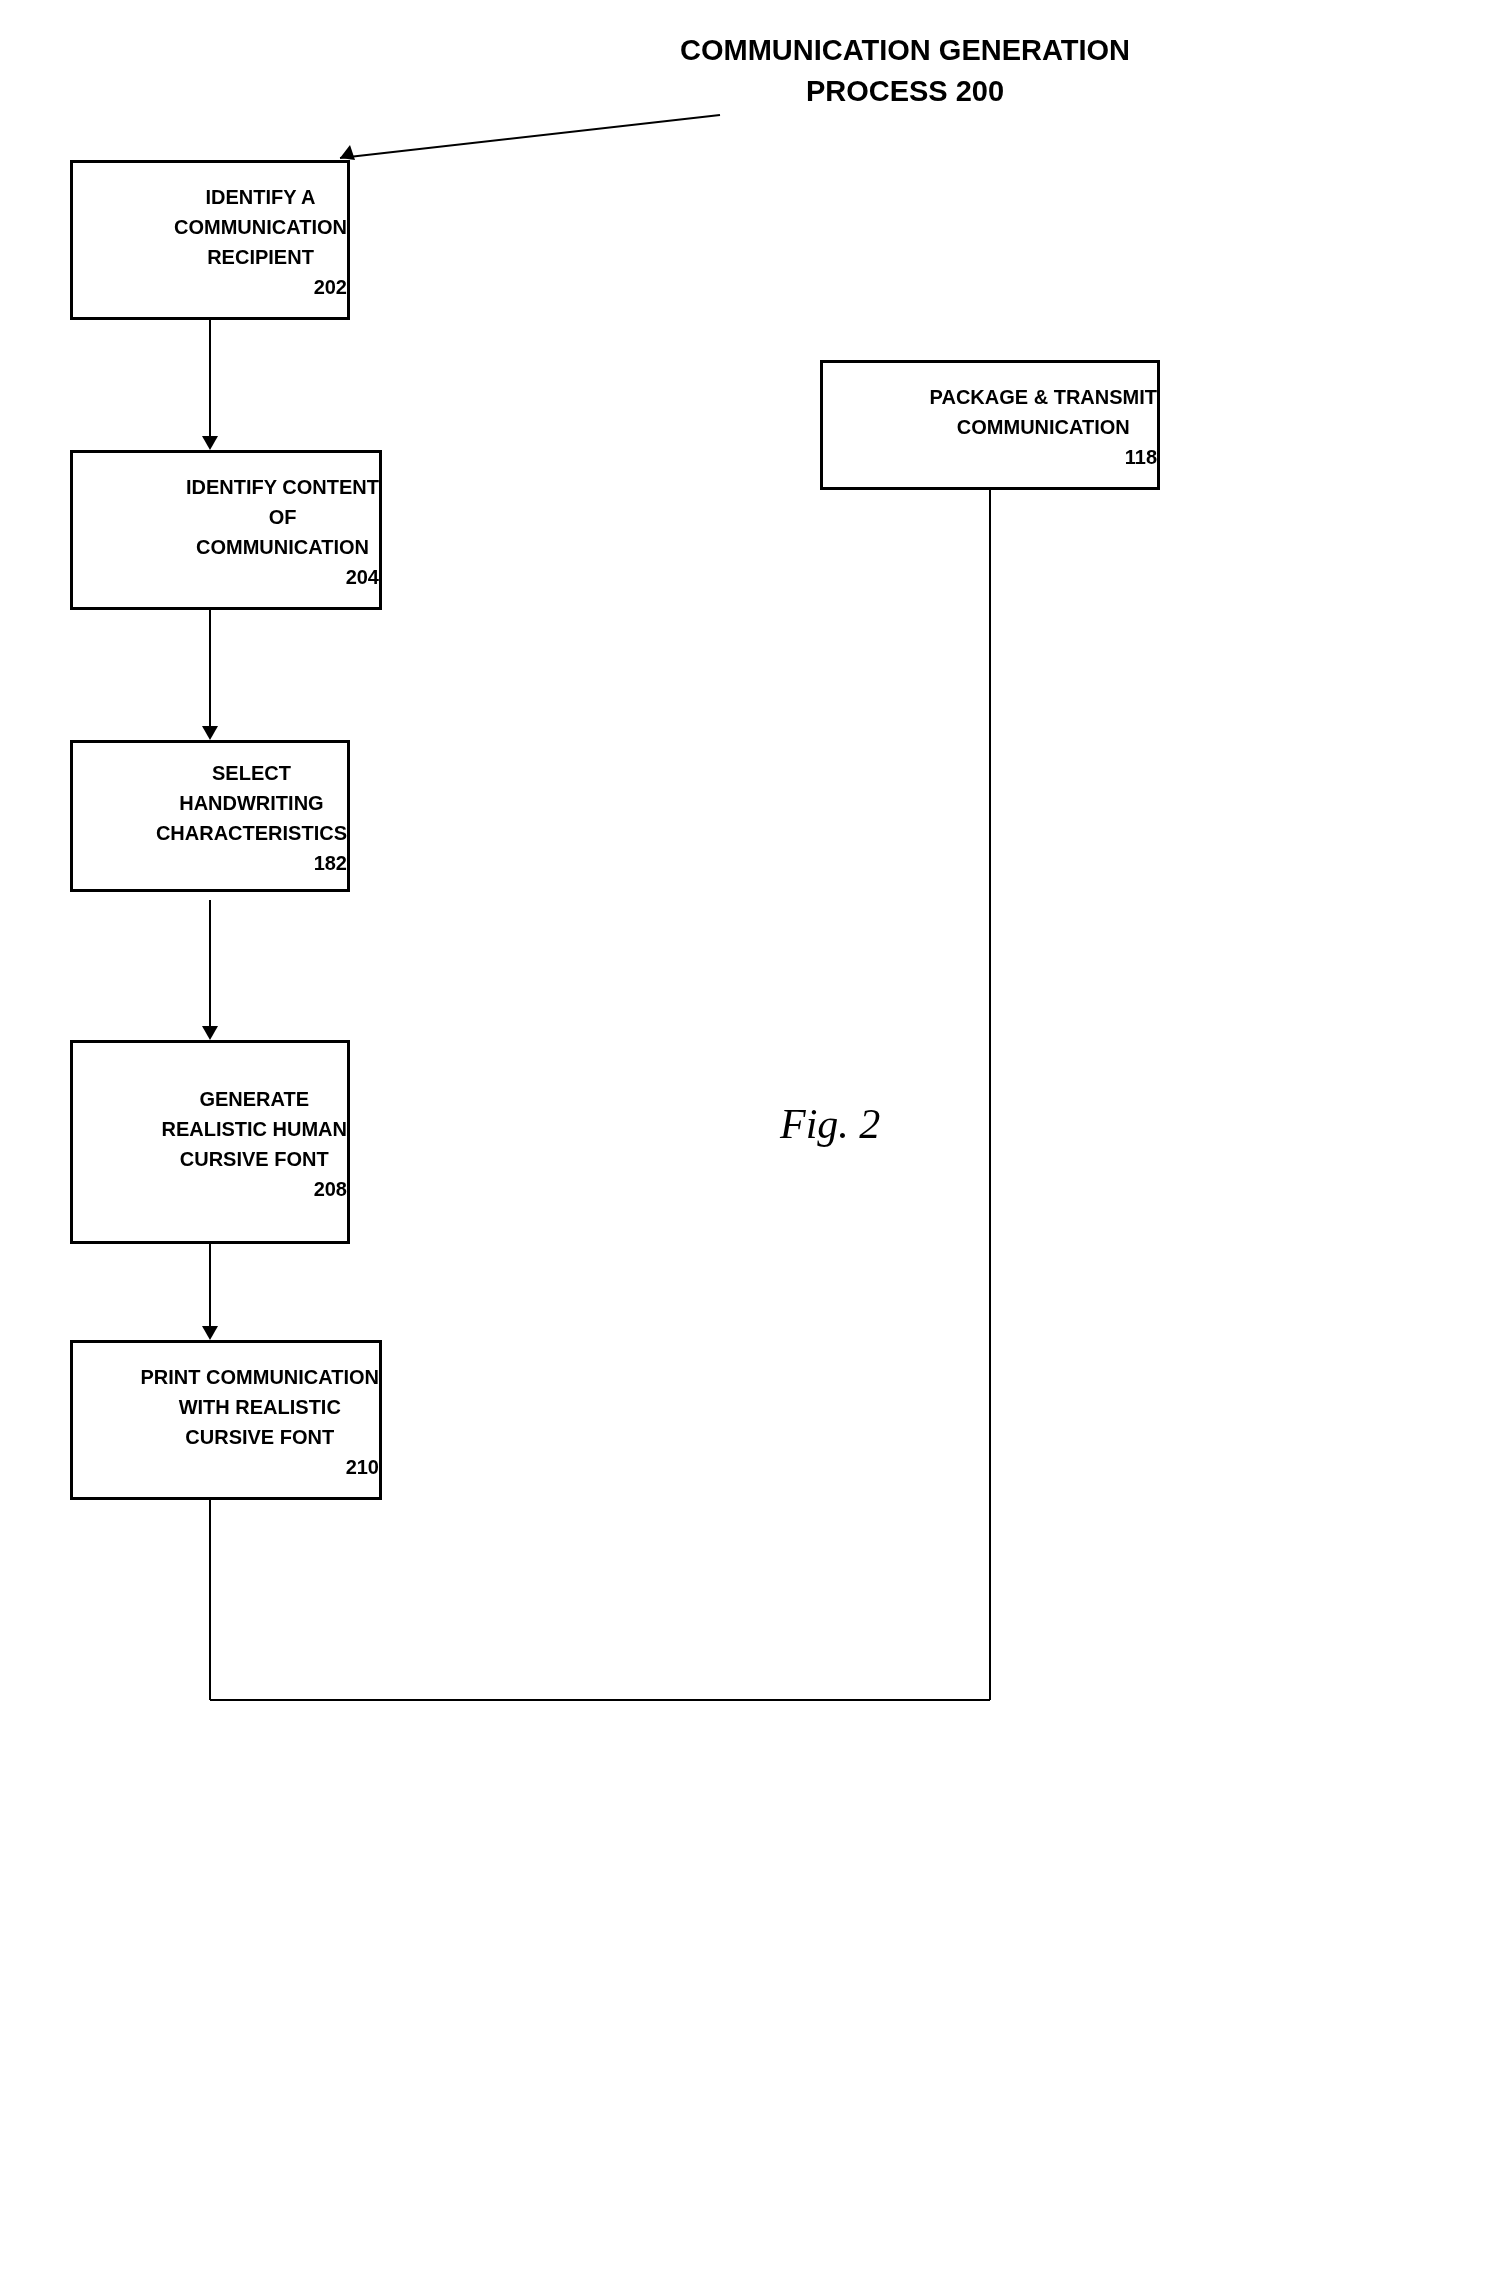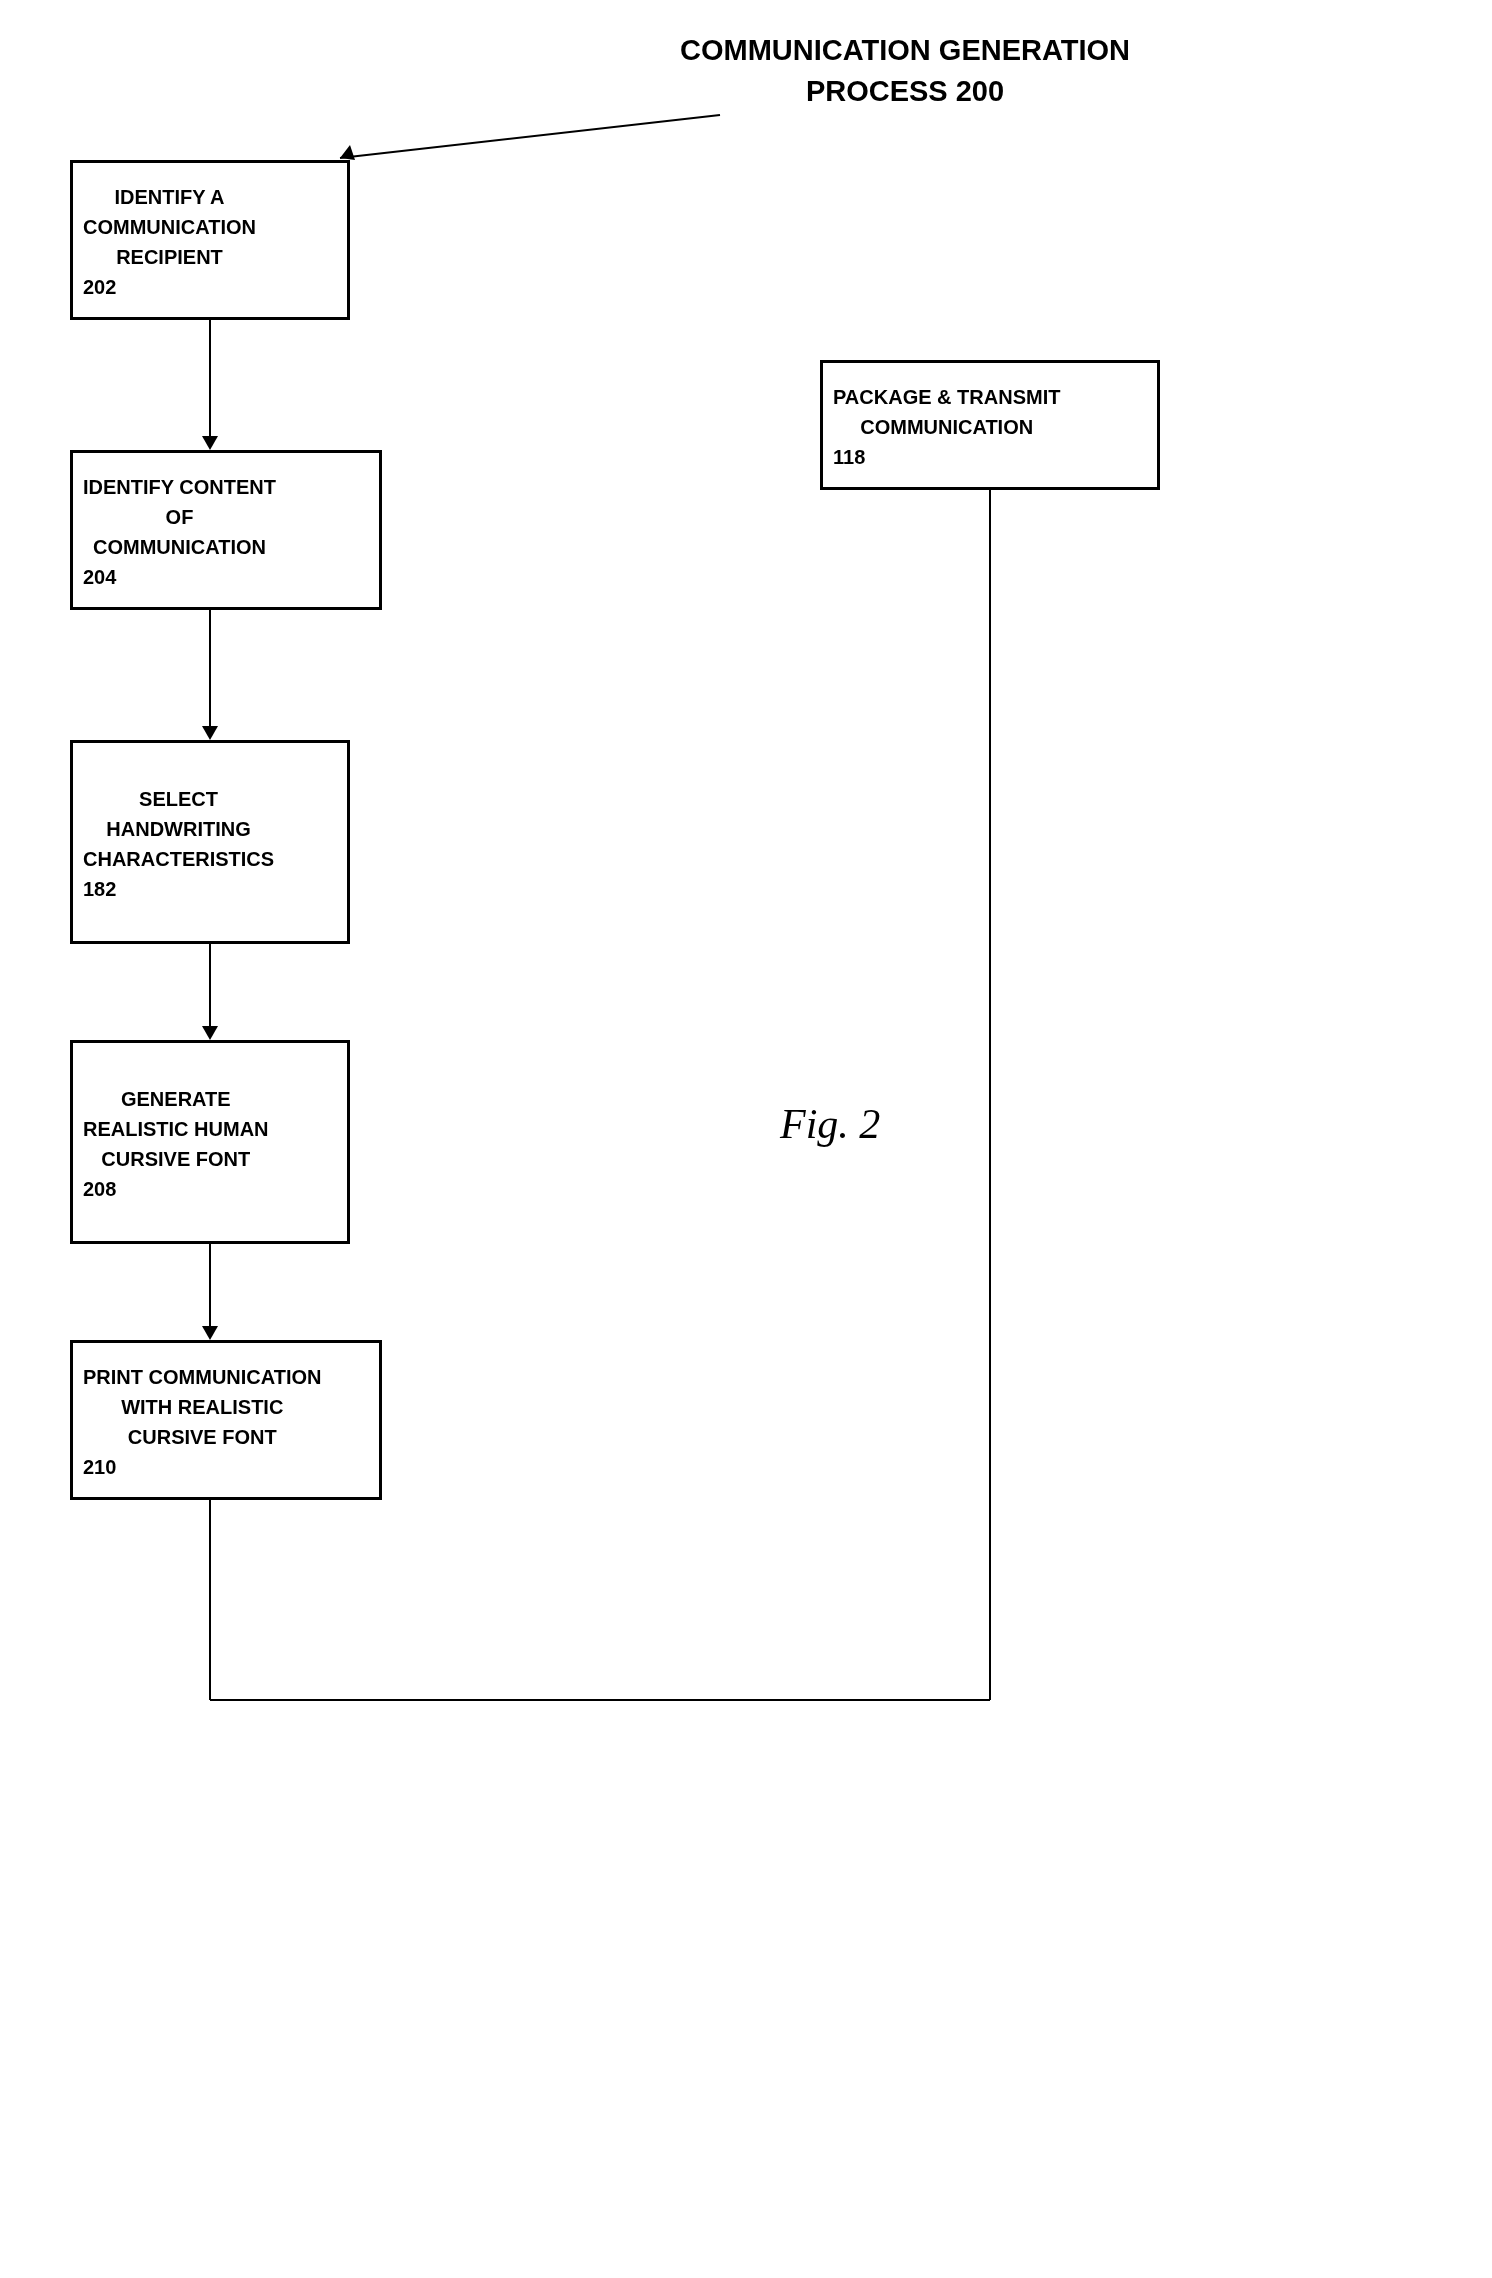--- a/index.html
+++ b/index.html
@@ -32,23 +32,22 @@
 
     .flowchart-box {
       position: absolute;
       border: 3px solid #000;
       background: #fff;
       text-align: center;
       font-size: 20px;
       font-weight: bold;
       display: flex;
       flex-direction: column;
-      align-items: flex-start;
+      align-items: flex-end;
       justify-content: center;
-      padding: 10px;
     }
 
     .box-number {
       font-size: 20px;
       margin-top: 4px;
     }
 
     .fig-label {
       position: absolute;
       font-size: 42px;
@@ -101,21 +100,21 @@
     <div class="box-number">202</div>
   </div>
 
   <div class="flowchart-box" style="top:450px;left:70px;width:312px;height:160px;">
     <div style="line-height:1.5;">
       IDENTIFY CONTENT<br>OF<br>COMMUNICATION
     </div>
     <div class="box-number">204</div>
   </div>
 
-  <div class="flowchart-box" style="top:740px;left:70px;width:280px;height:204px;">
+  <div class="flowchart-box" style="top:740px;left:70px;width:280px;height:152px;">
     <div style="line-height:1.5;">
       SELECT<br>HANDWRITING<br>CHARACTERISTICS
     </div>
     <div class="box-number">182</div>
   </div>
 
   <div class="flowchart-box" style="top:1040px;left:70px;width:280px;height:204px;">
     <div style="line-height:1.5;">
       GENERATE<br>REALISTIC HUMAN<br>CURSIVE FONT
     </div>

